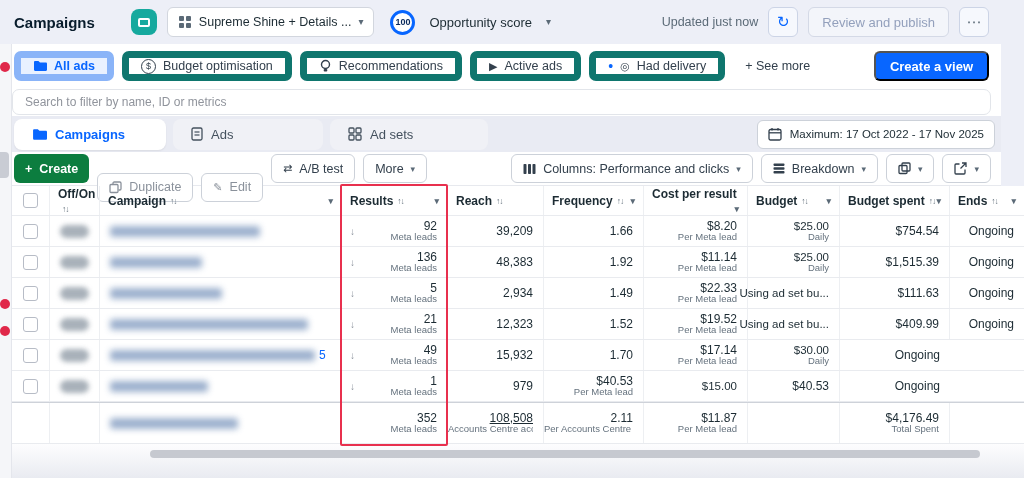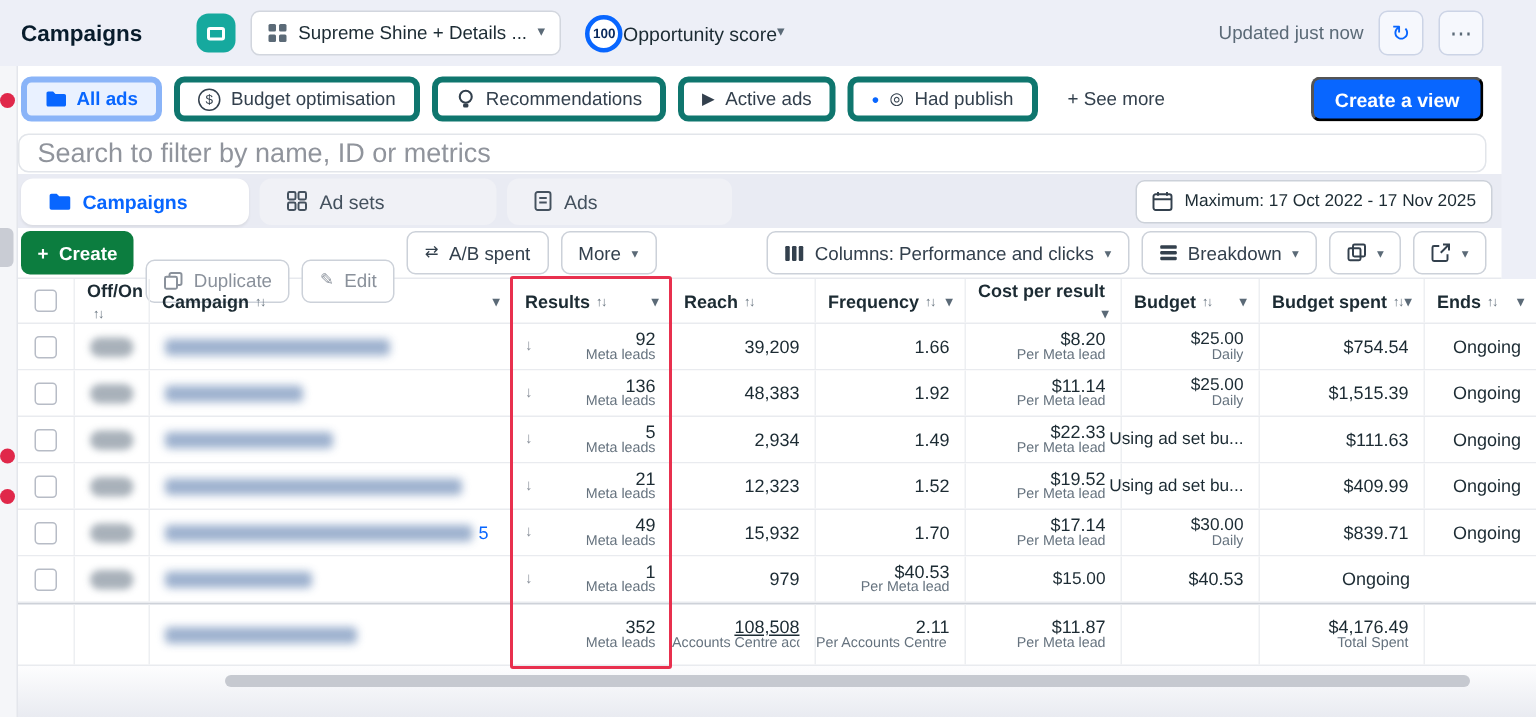--- a/index.html
+++ b/index.html
@@ -14,42 +14,42 @@
 
   .main { position:absolute; left:0; top:0; width:1001px; }
 
   
   .topbar { height:44px; display:flex; align-items:center; gap:10px; padding:0 12px 0 14px; background:#edeff7; }
   .page-title { font-size:15px; font-weight:700; color:#081c2c; margin-right:26px; }
   .app-icon { width:26px; height:26px; border-radius:8px; background:#16a99e; display:flex; align-items:center; justify-content:center; flex:0 0 auto; }
   .app-icon i { display:block; width:12px; height:9px; border:2px solid #fff; border-radius:2px; }
   .chipbtn { height:30px; background:#fff; border:1px solid #d2d6de; border-radius:6px; display:inline-flex; align-items:center; gap:7px; padding:0 10px; font-size:12.5px; color:#1c2b33; cursor:pointer; }
   .caret { font-size:10px; color:#5b6a77; line-height:1; }
-  .score-wrap { display:inline-flex; align-items:center; gap:0; margin-left:6px; }
+  .score-wrap { display:inline-flex; align-items:center; gap:14px; margin-left:6px; }
   .score-badge { width:25px; height:25px; border-radius:50%; border:3px solid #0866ff; background:#fff; display:flex; align-items:center; justify-content:center; font-size:9px; font-weight:700; color:#08285c; }
   .score-label { font-size:13px; color:#1c2b33; }
   .top-right { margin-left:auto; display:flex; align-items:center; gap:10px; }
   .updated { font-size:12.5px; color:#5b6a77; }
   .sqbtn { width:30px; height:30px; border:1px solid #ccd4e6; border-radius:6px; background:#f6f8fd; display:flex; align-items:center; justify-content:center; font-size:15px; color:#0866ff; cursor:pointer; }
   .sqbtn.gray { color:#5b6a77; }
   .review-btn { height:30px; padding:0 13px; border:1px solid #d4d9e6; border-radius:6px; background:#f3f5fa; color:#93a0bc; font-size:13px; display:flex; align-items:center; cursor:pointer; }
 
   
   .chiprow { height:44px; background:#fff; display:flex; align-items:center; gap:8px; padding:0 12px 0 14px; }
-  .chip { height:30px; border:4px solid #0f766e; border-radius:7px; background:#fff; display:inline-flex; align-items:center; gap:7px; padding:0 12px; font-size:12.5px; color:#33404d; cursor:pointer; white-space:nowrap; }
+  .chip { height:30px; border:7px solid #0f766e; border-radius:7px; background:#fff; display:inline-flex; align-items:center; gap:7px; padding:0 12px; font-size:12.5px; color:#33404d; cursor:pointer; white-space:nowrap; }
   .chip.active { background:#e9f1ff; border-color:#8ab4f8; color:#0866ff; font-weight:700; }
   .chip.plain { border:none; background:transparent; }
   .icon-circle { width:15px; height:15px; border:1.4px solid currentColor; border-radius:50%; font-size:9px; display:flex; align-items:center; justify-content:center; line-height:1; }
   .glyph { font-size:11px; line-height:1; }
   .dot-blue { color:#0866ff; font-size:14px; line-height:1; }
   .create-view { margin-left:auto; height:30px; padding:0 14px; border-radius:6px; background:#0866ff; color:#fff; font-size:13px; font-weight:600; display:flex; align-items:center; cursor:pointer; }
 
   
   .searchrow { height:28px; background:#fff; padding:0 10px 0 12px; display:flex; align-items:center; }
-  .searchbox { flex:1; height:26px; border:1px solid #e2e5ea; border-radius:7px; display:flex; align-items:center; padding:0 12px; font-size:18px; color:#90949c; background:#fff; }
+  .searchbox { flex:1; height:26px; border:1px solid #e2e5ea; border-radius:7px; display:flex; align-items:center; padding:0 12px; font-size:12px; color:#90949c; background:#fff; }
 
   
   .tabsrow { height:36px; background:#e9ebf3; display:flex; align-items:center; gap:7px; padding:0 4px 0 14px; }
   .tab { height:31px; border-radius:8px; background:#f0f1f6; display:inline-flex; align-items:center; gap:8px; padding:0 18px; font-size:13px; color:#44515e; cursor:pointer; }
   .tab.active { background:#fff; color:#0866ff; font-weight:700; box-shadow:0 1px 2px rgba(0,0,0,.07); }
   .tab svg { flex:0 0 auto; }
   .date-chip { margin-left:auto; margin-right:2px; height:29px; background:#fff; border:1px solid #ccd1d9; border-radius:6px; display:inline-flex; align-items:center; gap:8px; padding:0 10px; font-size:11.5px; color:#1c2b33; white-space:nowrap; cursor:pointer; }
 
   
   .toolbar { height:34px; background:#fff; display:flex; align-items:center; gap:8px; padding:0 10px 0 14px; border-bottom:1px solid #e7e9ee; }
@@ -125,20 +125,21 @@
       <span class="score-wrap">
         <span class="score-badge">100</span>
         <span class="score-label">Opportunity score</span>
         <span class="caret">▾</span>
       </span>
       <span class="top-right">
         <span class="updated">Updated just now</span>
         <button class="sqbtn">
             <span>↻</span>
           </button>
+        <button class="review-btn">Review and publish</button>
         <button class="sqbtn gray">
             <span>⋯</span>
           </button>
       </span>
     </div>
 
     <div class="chiprow">
       <button class="chip active">
         <svg width="14" height="12" viewBox="0 0 14 12">
             <path d="M1 2.2c0-.7.5-1.2 1.2-1.2h3.2l1.6 1.6h5.8c.7 0 1.2.5 1.2 1.2v6c0 .7-.5 1.2-1.2 1.2H2.2c-.7 0-1.2-.5-1.2-1.2V2.2z" fill="#0866ff"></path>
@@ -156,54 +157,54 @@
           </svg>
         <span>Recommendations</span>
       </button>
       <button class="chip">
         <span class="glyph">▶</span>
         <span>Active ads</span>
       </button>
       <button class="chip">
         <span class="dot-blue">•</span>
         <span class="glyph">◎</span>
-        <span>Had publish</span>
+        <span>Had delivery</span>
       </button>
       <button class="chip plain">+ See more</button>
       <button class="create-view">Create a view</button>
     </div>
 
     <div class="searchrow">
       <div class="searchbox">Search to filter by name, ID or metrics</div>
     </div>
 
     <div class="tabsrow">
       <div class="tab active" style="width:152px">
         <svg width="15" height="13" viewBox="0 0 14 12">
             <path d="M1 2.2c0-.7.5-1.2 1.2-1.2h3.2l1.6 1.6h5.8c.7 0 1.2.5 1.2 1.2v6c0 .7-.5 1.2-1.2 1.2H2.2c-.7 0-1.2-.5-1.2-1.2V2.2z" fill="#0866ff"></path>
           </svg>
         <span>Campaigns</span>
+      </div>
+      <div class="tab" style="width:150px">
+        <svg width="12" height="14" viewBox="0 0 12 14">
+            <rect x="1" y="1" width="10" height="12" rx="1.5" fill="none" stroke="#44515e" stroke-width="1.3"></rect>
+            <line x1="3.5" y1="5" x2="8.5" y2="5" stroke="#44515e" stroke-width="1.2"></line>
+            <line x1="3.5" y1="8" x2="8.5" y2="8" stroke="#44515e" stroke-width="1.2"></line>
+          </svg>
+        <span>Ads</span>
       </div>
       <div class="tab" style="width:158px">
         <svg width="14" height="14" viewBox="0 0 14 14">
             <rect x="1" y="1" width="5" height="5" rx="1" fill="none" stroke="#44515e" stroke-width="1.3"></rect>
             <rect x="8" y="1" width="5" height="5" rx="1" fill="none" stroke="#44515e" stroke-width="1.3"></rect>
             <rect x="1" y="8" width="5" height="5" rx="1" fill="none" stroke="#44515e" stroke-width="1.3"></rect>
             <rect x="8" y="8" width="5" height="5" rx="1" fill="none" stroke="#44515e" stroke-width="1.3"></rect>
           </svg>
         <span>Ad sets</span>
       </div>
-      <div class="tab" style="width:150px">
-        <svg width="12" height="14" viewBox="0 0 12 14">
-            <rect x="1" y="1" width="10" height="12" rx="1.5" fill="none" stroke="#44515e" stroke-width="1.3"></rect>
-            <line x1="3.5" y1="5" x2="8.5" y2="5" stroke="#44515e" stroke-width="1.2"></line>
-            <line x1="3.5" y1="8" x2="8.5" y2="8" stroke="#44515e" stroke-width="1.2"></line>
-          </svg>
-        <span>Ads</span>
-      </div>
       <button class="date-chip">
         <svg width="14" height="14" viewBox="0 0 14 14">
             <rect x="1" y="2.5" width="12" height="10.5" rx="1.5" fill="none" stroke="#33404d" stroke-width="1.3"></rect>
             <line x1="1" y1="5.8" x2="13" y2="5.8" stroke="#33404d" stroke-width="1.3"></line>
             <line x1="4" y1="1" x2="4" y2="3.5" stroke="#33404d" stroke-width="1.3"></line>
             <line x1="10" y1="1" x2="10" y2="3.5" stroke="#33404d" stroke-width="1.3"></line>
           </svg>
         <span>Maximum: 17 Oct 2022 - 17 Nov 2025</span>
       </button>
     </div>
@@ -219,21 +220,21 @@
             <path d="M4 3.5V2.2C4 1.5 4.5 1 5.2 1h5.6c.7 0 1.2.5 1.2 1.2v5.6c0 .7-.5 1.2-1.2 1.2H9.5" fill="none" stroke="#8a919b" stroke-width="1.3"></path>
           </svg>
         <span>Duplicate</span>
       </button>
       <button class="btn muted">
         <span class="glyph">✎</span>
         <span>Edit</span>
       </button>
       <button class="btn">
         <span class="glyph">⇄</span>
-        <span>A/B spent</span>
+        <span>A/B test</span>
       </button>
       <button class="btn">
         <span>More</span>
         <span class="mini-caret">▾</span>
       </button>
 
       <span class="tb-right">
         <button class="btn">
           <svg width="13" height="12" viewBox="0 0 13 12">
               <rect x="0.5" y="1" width="3" height="10" rx="0.8" fill="#33404d"></rect>
@@ -495,23 +496,20 @@
           </div>
         <div class="td c-num">
             <span class="num">$17.14</span>
             <span class="sub">Per Meta lead</span>
           </div>
         <div class="td c-num c-budget">
             <span class="num">$30.00</span>
             <span class="sub">Daily</span>
           </div>
         <div class="td c-num">
-            <span class="num">$839.71</span>
-          </div>
-        <div class="td c-num">
             <span class="num">Ongoing</span>
           </div>
       </div>
 
       <div class="tr rowline">
         <div class="td c-check">
             <span class="cb"></span>
           </div>
         <div class="td c-toggle">
             <span class="toggle-blur"></span>

